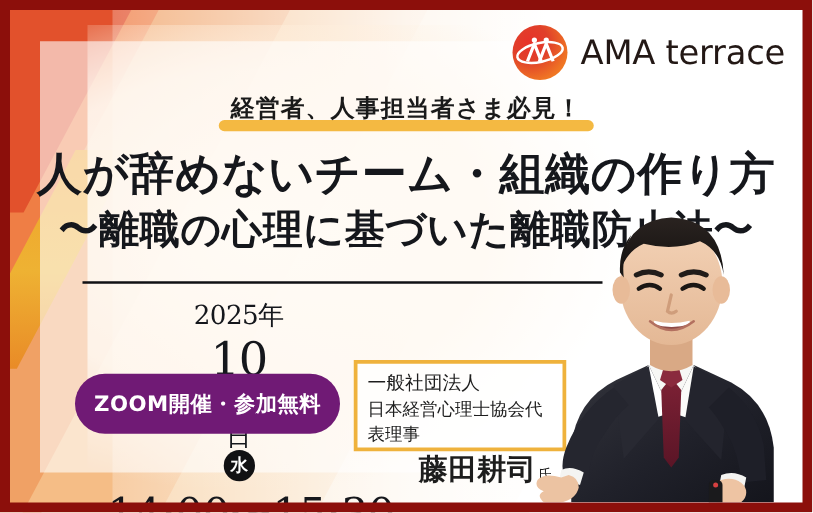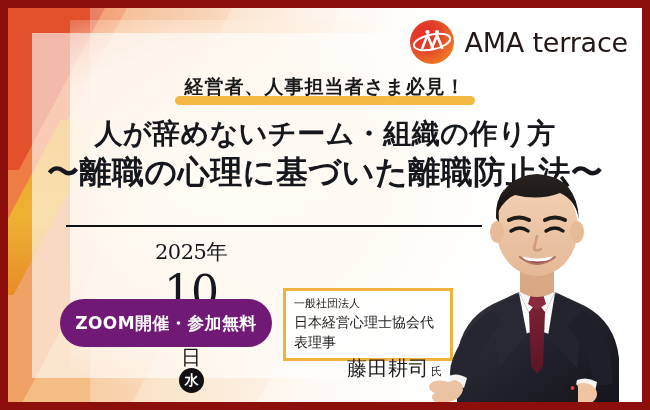--- a/index.html
+++ b/index.html
@@ -109,39 +109,39 @@
     background:#f4b942;border-radius:5px;z-index:-1;
   }
 
   
   .title{
     position:absolute;left:0;right:0;top:116px;
     text-align:center;
     font-family:"DejaVu Serif", serif;font-weight:700;
     color:#15171c;
   }
-  .title .l1{display:block;font-size:28px;line-height:1.30;letter-spacing:.5px;}
+  .title .l1{display:block;font-size:36px;line-height:1.30;letter-spacing:.5px;}
   .title .l2{display:block;font-size:32px;line-height:1.30;letter-spacing:.5px;}
 
   
   .divider{
     position:absolute;left:66px;top:225px;width:416px;height:2px;
     background:#101114;
   }
 
   
   .daterow{
     position:absolute;left:66px;top:238px;
     display:flex;align-items:center;
     font-family:"DejaVu Serif", serif;color:#15171c;font-weight:400;
     white-space:nowrap;
     flex-direction:column;
   }
   .d-year{font-size:21px;letter-spacing:-.5px;}
-  .d-num{font-size:44px;letter-spacing:-1px;}
+  .d-num{font-size:37px;letter-spacing:-1px;}
   .d-unit{font-size:20px;}
   .d-dow{
     display:inline-flex;align-items:center;justify-content:center;
     width:25px;height:25px;border-radius:50%;
     background:#111113;color:#fff;font-size:14px;font-weight:700;
     font-family:"DejaVu Sans", sans-serif;
     position:relative;top:-3px;margin-left:1px;
   }
   .d-time{
     font-size:34px;margin-left:20px;letter-spacing:0px;
@@ -165,26 +165,26 @@
   .spk{
     position:absolute;left:283px;top:288px;
     width:170px;height:73px;
     border:3px solid #efb23c;
     background:rgba(255,255,255,.72);
     box-sizing:border-box;
     padding:5px 8px 0 8px;
     font-family:"DejaVu Sans", sans-serif;
     color:#1d1d1d;
   }
-  .spk .org1{font-size:11px;line-height:1.45;}
+  .spk .org1{font-size:15px;line-height:1.45;}
   .spk .org2{font-size:14px;line-height:1.45;}
   .spk .nm{
     text-align:right;margin-top:2px;white-space:nowrap;
   }
-  .spk .nm b{font-size:20px;font-weight:400;letter-spacing:.5px;}
+  .spk .nm b{font-size:23px;font-weight:700;letter-spacing:.5px;}
   .spk .nm i{font-size:11px;font-style:normal;margin-left:2px;}
 
   
   .photo{
     position:absolute;right:8px;bottom:8px;
     width:215px;height:250px;
     z-index:25;overflow:hidden;
   }
 </style>
 </head>

